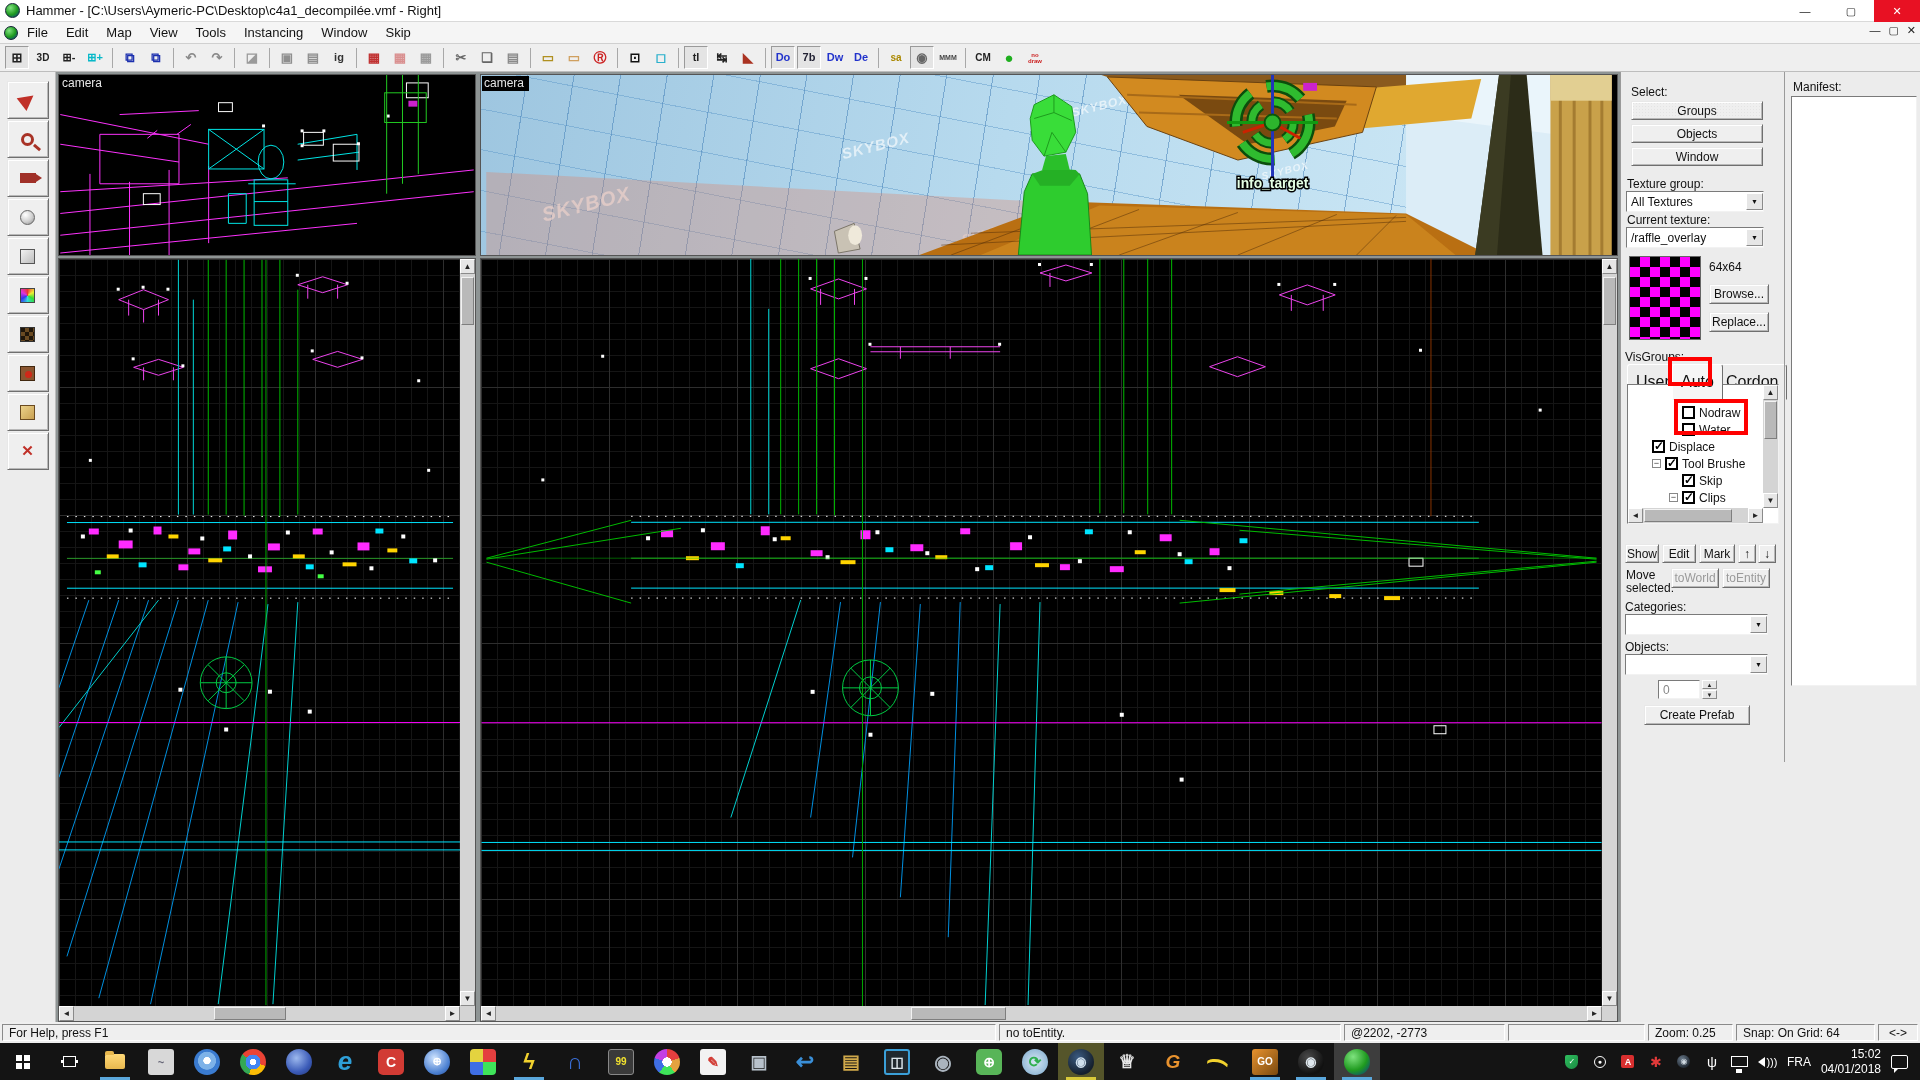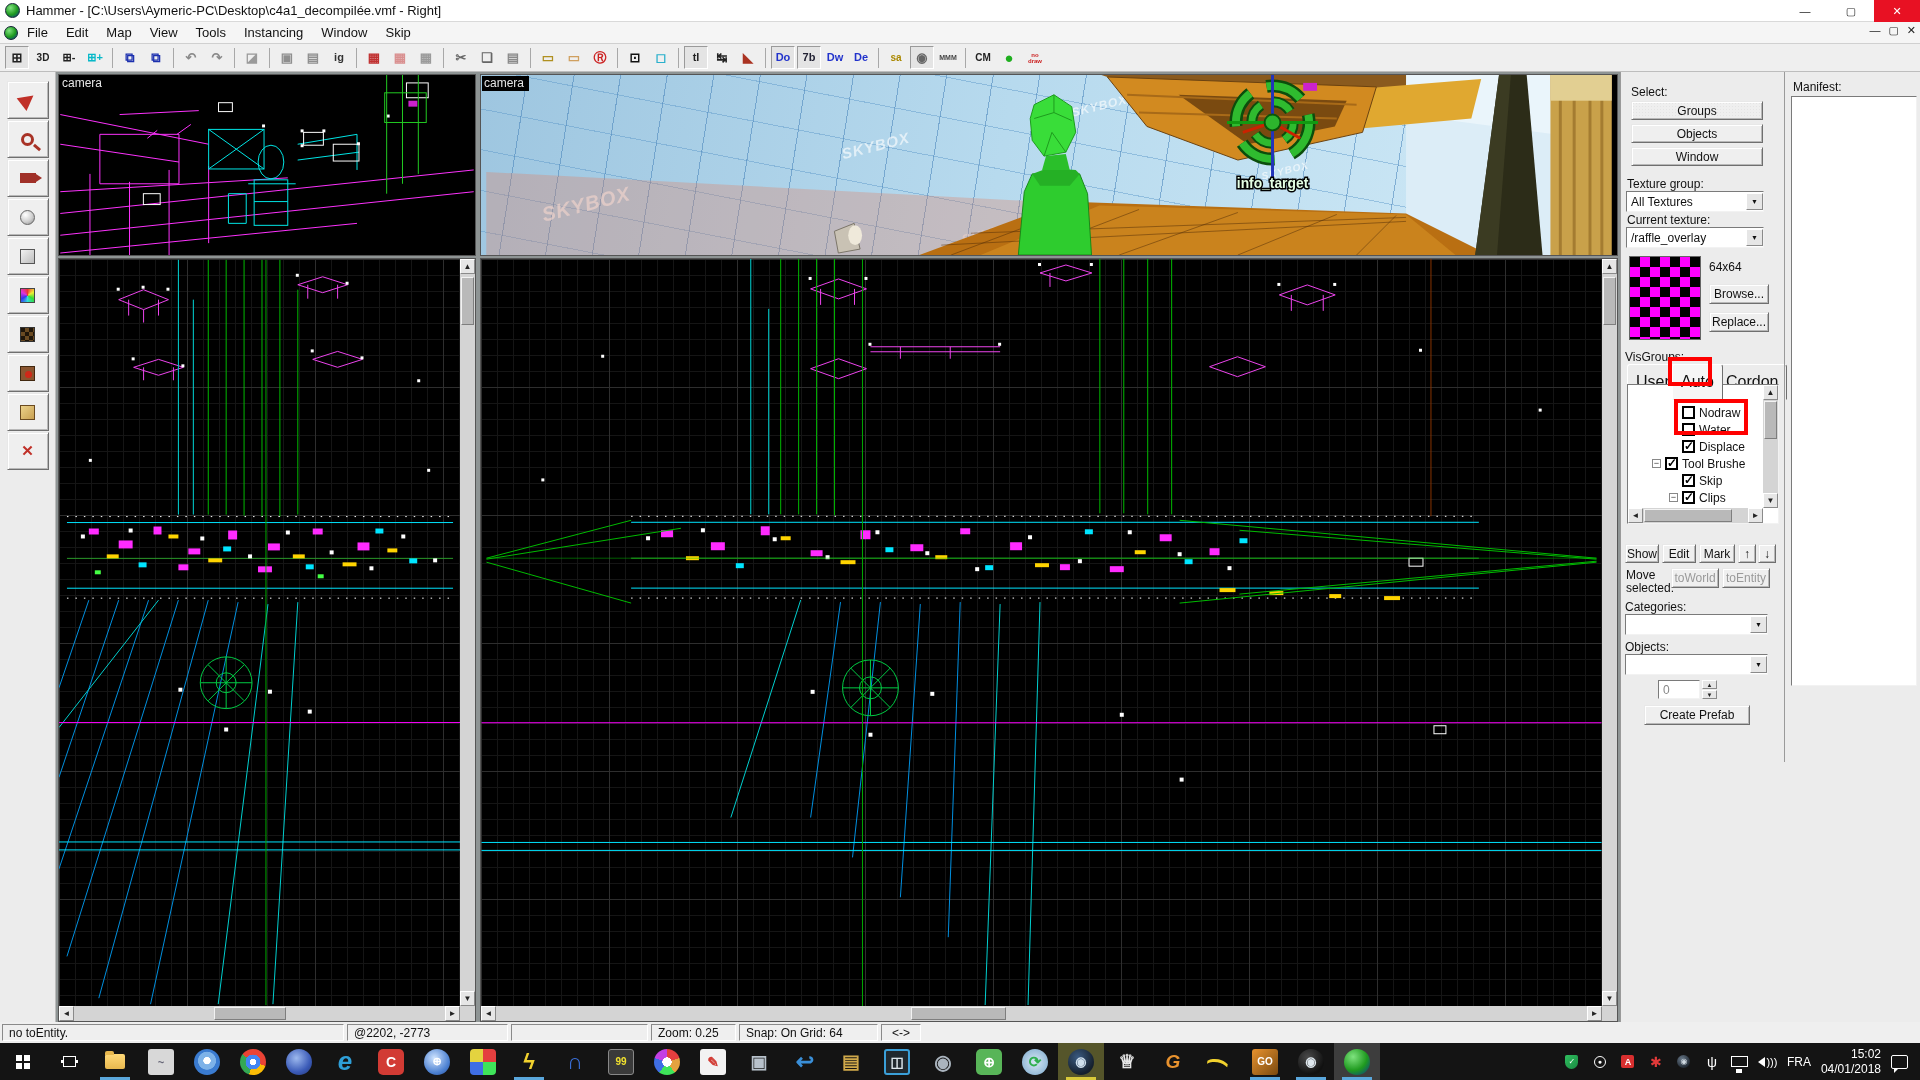--- a/index.html
+++ b/index.html
@@ -667,21 +667,21 @@
             <span>Sky</span>
           </div>
         <div class="vg-row" style="padding-left:54px">
             <span class="vg-check"></span>
             <span>Nodraw</span>
           </div>
         <div class="vg-row" style="padding-left:54px">
             <span class="vg-check"></span>
             <span>Water</span>
           </div>
-        <div class="vg-row" style="padding-left:54px">
+        <div class="vg-row" style="padding-left:24px">
             <span class="vg-check on"></span>
             <span>Displace</span>
           </div>
         <div class="vg-row" style="padding-left:24px">
             <span class="vg-exp">−</span>
             <span class="vg-check on"></span>
             <span>Tool Brushe</span>
           </div>
         <div class="vg-row" style="padding-left:54px">
             <span class="vg-check on"></span>
@@ -740,20 +740,21 @@
     </div>
     <div class="btn raised abs" style="left:23px;top:633px;width:106px;height:20px">Create Prefab</div>
 
     <div class="abs" style="left:163px;top:0;width:1px;height:690px;background:#9a9a9a"></div>
     <span class="lbl" style="left:172px;top:8px">Manifest:</span>
     <div class="sunken abs" style="left:170px;top:24px;width:126px;height:590px;background:#fff"></div>
   </div>
 </div>
 
 <div id="statusbar" class="abs">
+  <span class="sp" style="flex:1">For Help, press F1</span>
   <span class="sp" style="width:342px">no toEntity.</span>
   <span class="sp" style="width:161px">@2202, -2773</span>
   <span class="sp" style="width:137px"></span>
   <span class="sp" style="width:85px">Zoom: 0.25</span>
   <span class="sp" style="width:139px">Snap: On Grid: 64</span>
   <span class="sp" style="width:40px;justify-content:center">&lt;-&gt;</span>
 </div>
 
 <div id="taskbar" class="abs">
   <div class="tile">

